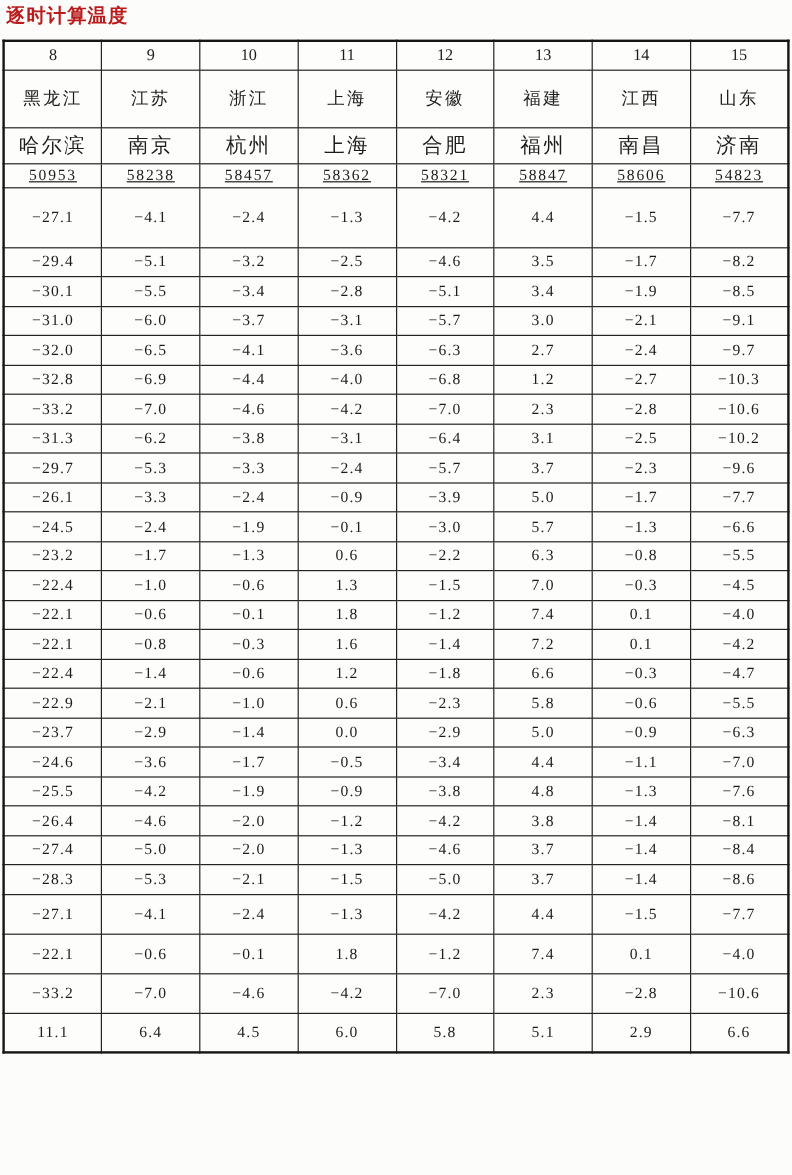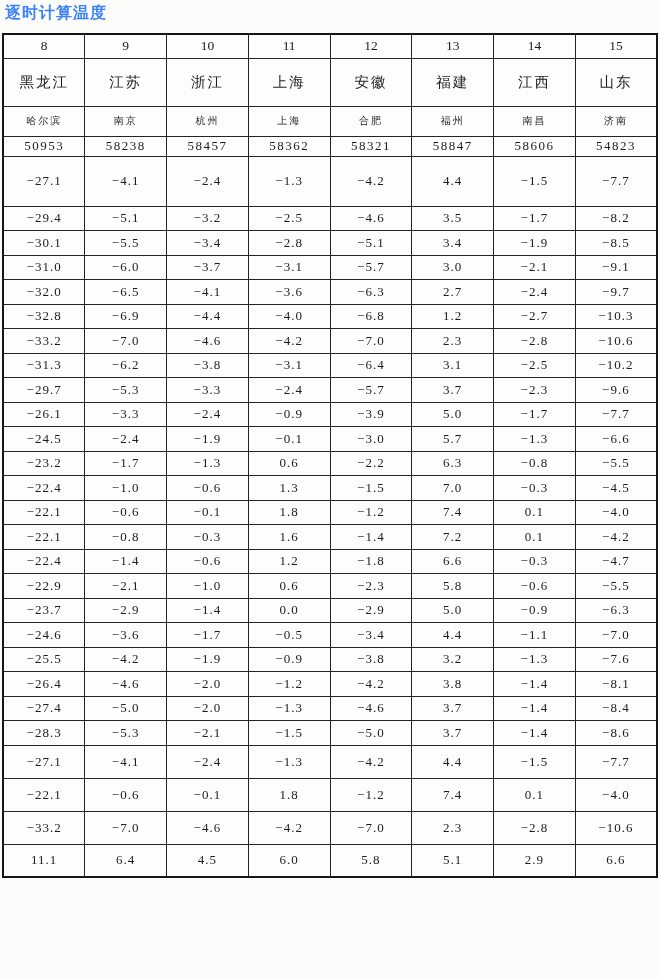--- a/index.html
+++ b/index.html
@@ -13,21 +13,21 @@
     overflow: hidden;
   }
   .page-title {
     position: absolute;
     left: 5px;
     top: 3px;
     font-family: "Liberation Sans", "DejaVu Sans", sans-serif;
     font-weight: bold;
     font-size: 16px;
     letter-spacing: 1px;
-    color: #3b82f6;
+    color: #b91c1c;
   }
   table.temp-table {
     position: absolute;
     left: 2px;
     top: 33px;
     width: 656px;
     border-collapse: collapse;
     table-layout: fixed;
     background: #fdfdfc;
   }
@@ -39,22 +39,22 @@
     letter-spacing: 1px;
     padding: 0;
     color: #1c1c1c;
   }
   table.temp-table { border: 2px solid #161616; }
   tr.row-hours    { height: 24px; }
   tr.row-hours td { font-size: 13.5px; letter-spacing: 0; }
   tr.row-province { height: 48px; }
   tr.row-province td { font-size: 14.5px; letter-spacing: 2px; }
   tr.row-city     { height: 30px; }
-  tr.row-city td  { font-size: 10px; letter-spacing: 2px; }
-  tr.row-station  { height: 20px; }
+  tr.row-city td  { font-size: 17px; letter-spacing: 2px; }
+  tr.row-station  { height: 20px; text-decoration: underline; }
   tr.row-station td { font-size: 13px; letter-spacing: 1.5px; }
   tr.row-first    { height: 50px; }
   tr.row-std      { height: 24.5px; margin-top: 20px; }
   tr.row-summary  { height: 33px; }
 </style>
 </head>
 <body>
 
 <div class="page">
   <div class="page-title">逐时计算温度</div>
@@ -292,21 +292,21 @@
           <td>4.4</td>
           <td>−1.1</td>
           <td>−7.0</td>
         </tr>
         <tr class="row-std">
           <td>−25.5</td>
           <td>−4.2</td>
           <td>−1.9</td>
           <td>−0.9</td>
           <td>−3.8</td>
-          <td>3.2</td>
+          <td>4.8</td>
           <td>−1.3</td>
           <td>−7.6</td>
         </tr>
         <tr class="row-std">
           <td>−26.4</td>
           <td>−4.6</td>
           <td>−2.0</td>
           <td>−1.2</td>
           <td>−4.2</td>
           <td>3.8</td>

